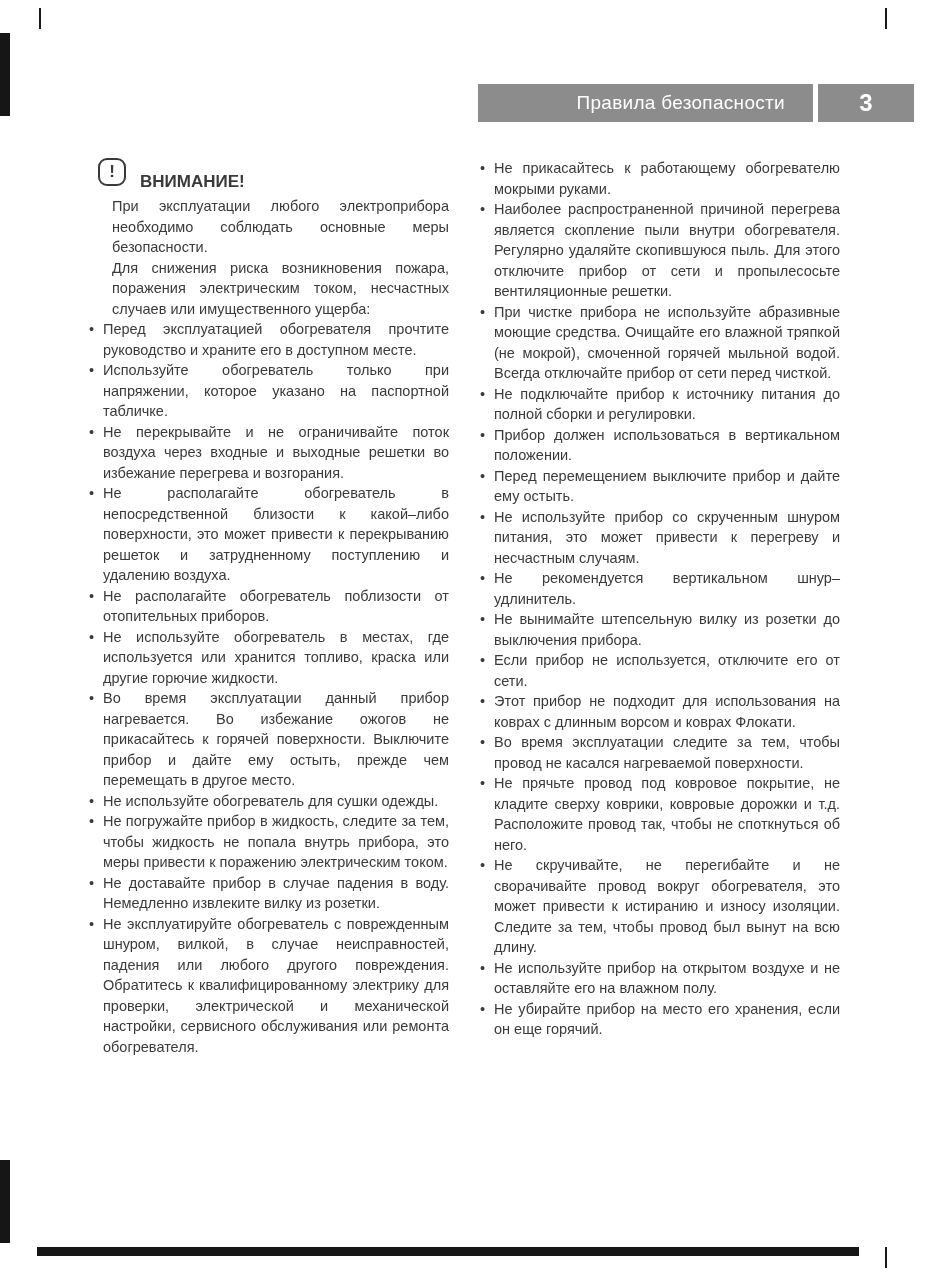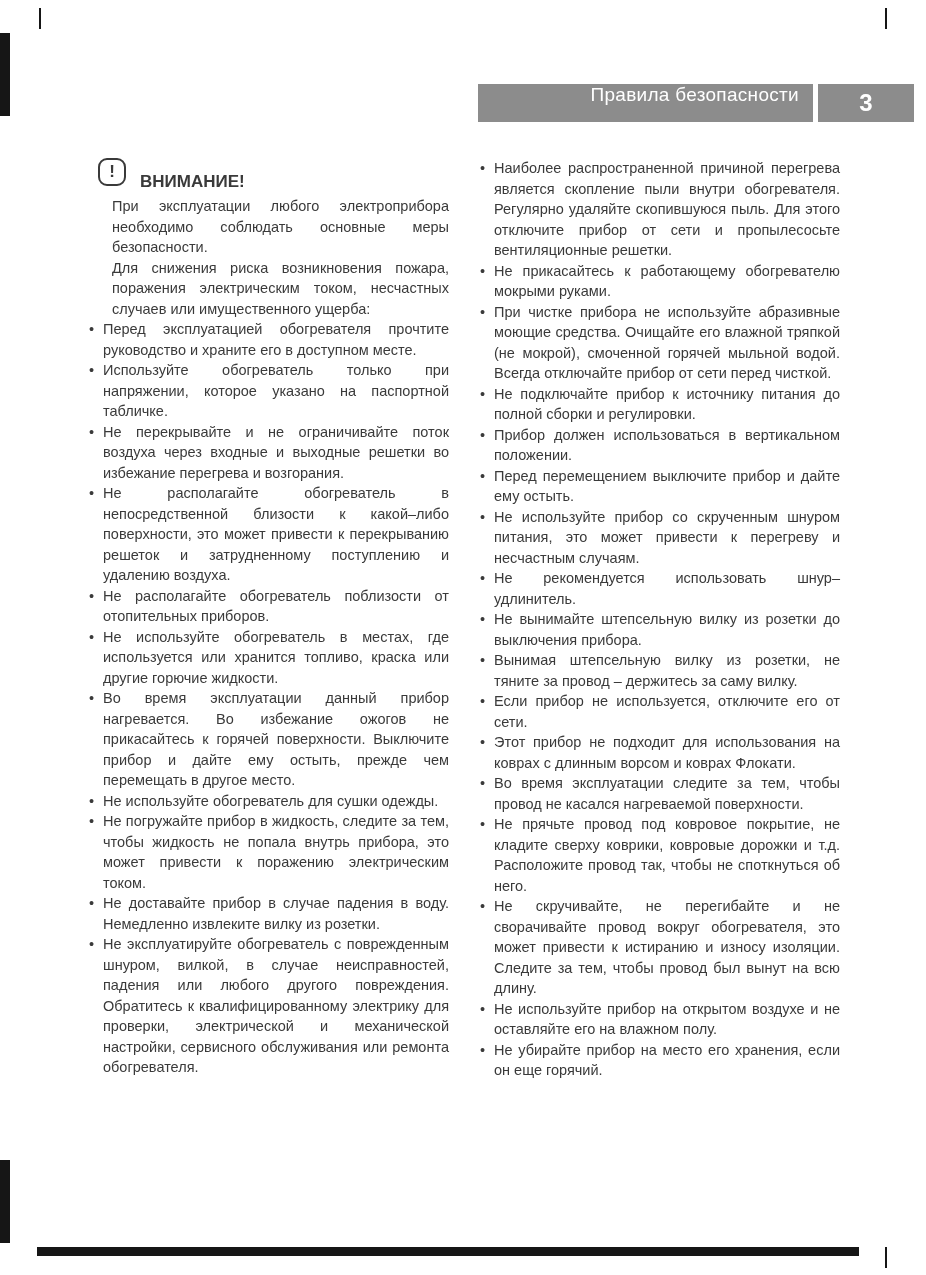--- a/index.html
+++ b/index.html
@@ -18,22 +18,22 @@
   .mark-tick-top-right  { left:885px; top:8px;     width:2px;   height:21px; }
   .mark-bar-left-top    { left:0;     top:33px;    width:10px;  height:83px; }
   .mark-bar-left-bottom { left:0;     top:1160px;  width:10px;  height:83px; }
   .mark-bar-bottom      { left:37px;  top:1247px;  width:822px; height:9px;  }
   .mark-tick-bottom-right { left:885px; top:1247px; width:2px;  height:21px; }
 
   
   .header { position:absolute; top:84px; left:478px; right:12px; height:38px; display:flex; }
   .header-bar {
     flex:1; background:#8c8c8c; color:#ffffff;
-    display:flex; align-items:flex-start; justify-content:flex-end;
-    padding-right:14px; font-size:19px; letter-spacing:0.3px;
+    display:flex; align-items:center; justify-content:flex-end;
+    padding-right:28px; font-size:19px; letter-spacing:0.3px;
   }
   .page-num-box {
     width:96px; margin-left:5px; background:#8c8c8c; color:#ffffff;
     display:flex; align-items:center; justify-content:center;
     font-size:24px; font-weight:bold;
   }
 
   
   .columns { position:absolute; top:158px; left:88px; width:752px; display:flex; gap:30px; }
   .col { width:361px; font-size:14.5px; line-height:20.5px; text-align:justify;
@@ -89,38 +89,37 @@
       <p class="intro">Для снижения риска возникновения пожара, поражения электрическим током, несчастных случаев или имущественного ущерба:</p>
       <ul class="bullets">
         <li>Перед эксплуатацией обогревателя прочтите руководство и храните его в доступном месте.</li>
         <li>Используйте обогреватель только при напряжении, которое указано на паспортной табличке.</li>
         <li>Не перекрывайте и не ограничивайте поток воздуха через входные и выходные решетки во избежание перегрева и возгорания.</li>
         <li>Не располагайте обогреватель в непосредственной близости к какой–либо поверхности, это может привести к перекрыванию решеток и затрудненному поступлению и удалению воздуха.</li>
         <li>Не располагайте обогреватель поблизости от отопительных приборов.</li>
         <li>Не используйте обогреватель в местах, где используется или хранится топливо, краска или другие горючие жидкости.</li>
         <li>Во время эксплуатации данный прибор нагревается. Во избежание ожогов не прикасайтесь к горячей поверхности. Выключите прибор и дайте ему остыть, прежде чем перемещать в другое место.</li>
         <li>Не используйте обогреватель для сушки одежды.</li>
-        <li>Не погружайте прибор в жидкость, следите за тем, чтобы жидкость не попала внутрь прибора, это может привести к поражению электрическим током.</li>
+        <li>Не погружайте прибор в жидкость, следите за тем, чтобы жидкость не попала внутрь прибора, это меры привести к поражению электрическим током.</li>
         <li>Не доставайте прибор в случае падения в воду. Немедленно извлеките вилку из розетки.</li>
         <li>Не эксплуатируйте обогреватель с поврежденным шнуром, вилкой, в случае неисправностей, падения или любого другого повреждения. Обратитесь к квалифицированному электрику для проверки, электрической и механической настройки, сервисного обслуживания или ремонта обогревателя.</li>
       </ul>
     </div>
 
     <div class="col">
       <ul class="bullets">
+        <li>Не прикасайтесь к работающему обогревателю мокрыми руками.</li>
         <li>Наиболее распространенной причиной перегрева является скопление пыли внутри обогревателя. Регулярно удаляйте скопившуюся пыль. Для этого отключите прибор от сети и пропылесосьте вентиляционные решетки.</li>
-        <li>Не прикасайтесь к работающему обогревателю мокрыми руками.</li>
         <li>При чистке прибора не используйте абразивные моющие средства. Очищайте его влажной тряпкой (не мокрой), смоченной горячей мыльной водой. Всегда отключайте прибор от сети перед чисткой.</li>
         <li>Не подключайте прибор к источнику питания до полной сборки и регулировки.</li>
         <li>Прибор должен использоваться в вертикальном положении.</li>
         <li>Перед перемещением выключите прибор и дайте ему остыть.</li>
         <li>Не используйте прибор со скрученным шнуром питания, это может привести к перегреву и несчастным случаям.</li>
-        <li>Не рекомендуется использовать шнур–удлинитель.</li>
+        <li>Не рекомендуется вертикальном шнур–удлинитель.</li>
         <li>Не вынимайте штепсельную вилку из розетки до выключения прибора.</li>
-        <li>Вынимая штепсельную вилку из розетки, не тяните за провод – держитесь за саму вилку.</li>
         <li>Если прибор не используется, отключите его от сети.</li>
         <li>Этот прибор не подходит для использования на коврах с длинным ворсом и коврах Флокати.</li>
         <li>Во время эксплуатации следите за тем, чтобы провод не касался нагреваемой поверхности.</li>
         <li>Не прячьте провод под ковровое покрытие, не кладите сверху коврики, ковровые дорожки и т.д. Расположите провод так, чтобы не споткнуться об него.</li>
         <li>Не скручивайте, не перегибайте и не сворачивайте провод вокруг обогревателя, это может привести к истиранию и износу изоляции. Следите за тем, чтобы провод был вынут на всю длину.</li>
         <li>Не используйте прибор на открытом воздухе и не оставляйте его на влажном полу.</li>
         <li>Не убирайте прибор на место его хранения, если он еще горячий.</li>
       </ul>
     </div>
 

